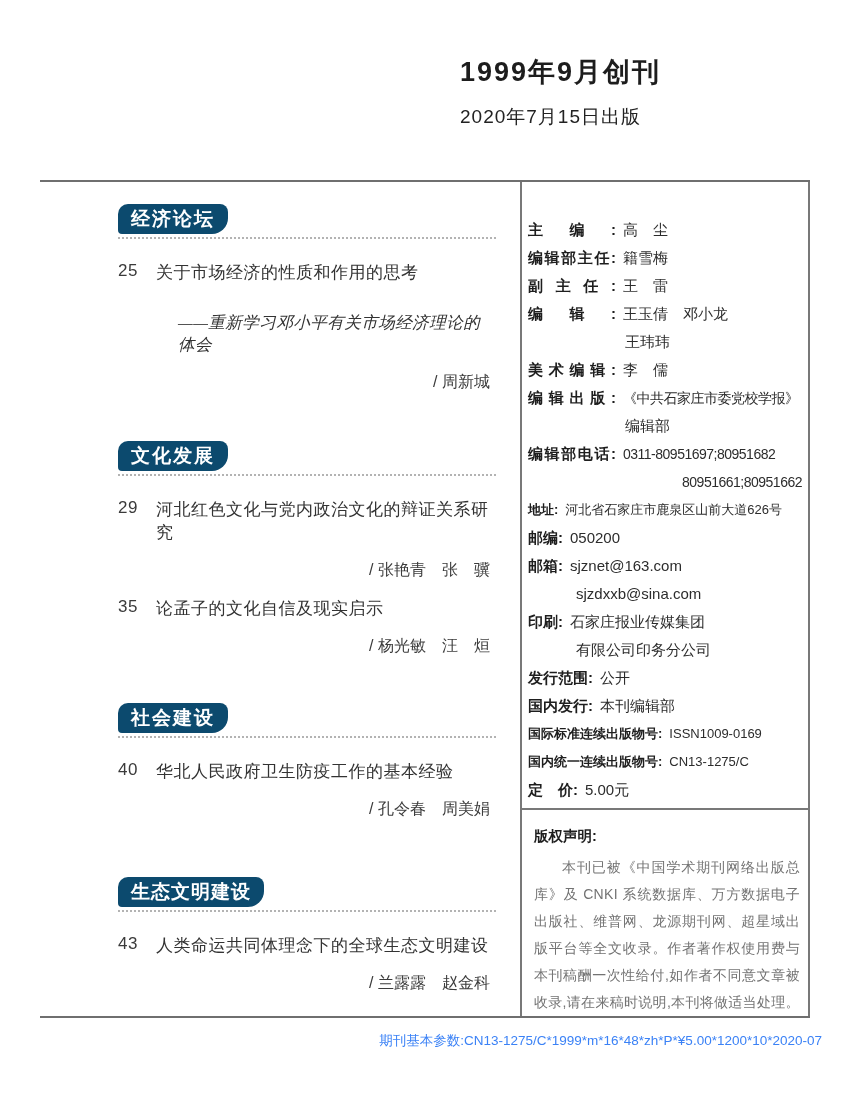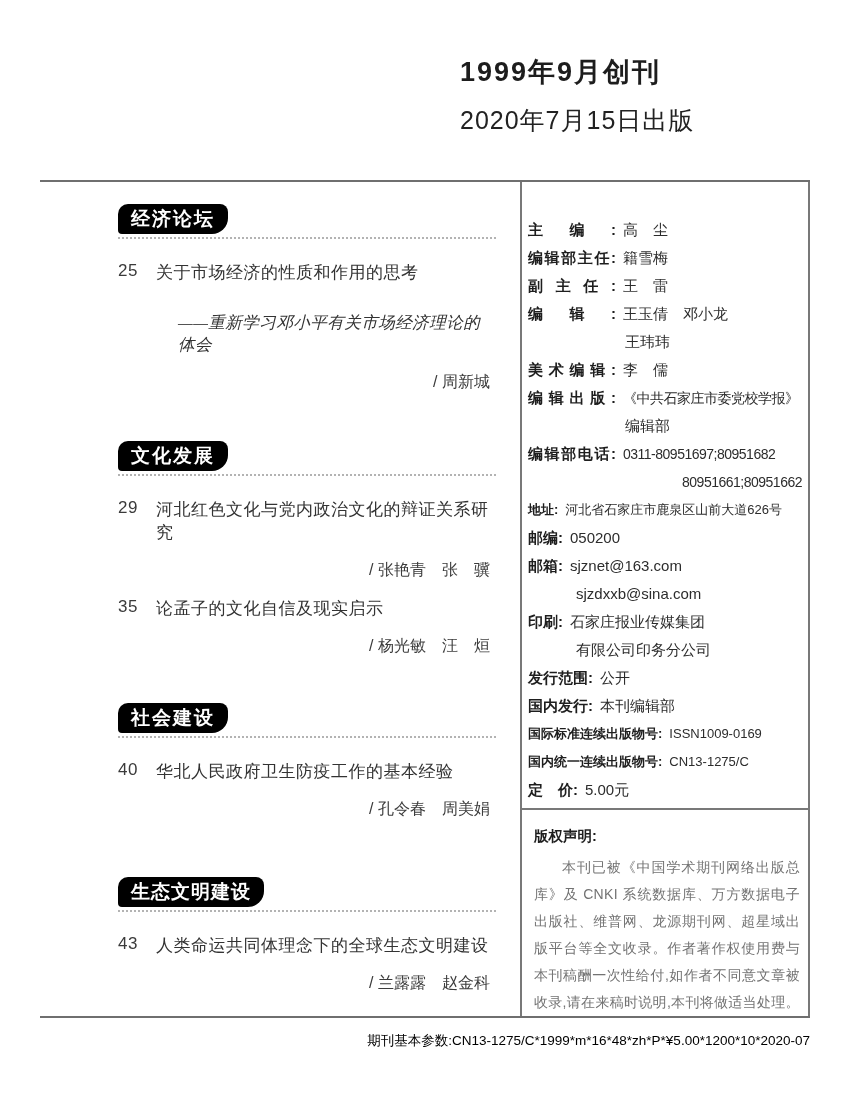--- a/index.html
+++ b/index.html
@@ -4,29 +4,29 @@
 <style>
   * { margin:0; padding:0; box-sizing:border-box; }
   html,body { background:#ffffff; }
   body { font-family:"Liberation Sans", sans-serif; color:#2f2f2f; }
   .page { position:relative; width:850px; height:1114px; background:#fff; overflow:hidden; }
 
   
   .header { position:absolute; top:54px; left:460px; width:385px; text-align:left; }
   .header .h1 { font-size:27px; font-weight:bold; letter-spacing:2px; color:#1d1d1d; }
   .header .h2 { font-size:19px; margin-top:15px; letter-spacing:1px; color:#222; }
-  .header .h3 { font-size:25px; margin-top:14px; letter-spacing:1px; color:#222; }
+  .header .h3 { font-size:19px; margin-top:14px; letter-spacing:1px; color:#222; }
 
   
   .main { position:absolute; top:180px; left:40px; width:770px; height:838px;
           border-top:2px solid #6f6f6f; border-bottom:2px solid #6f6f6f; display:flex; }
   .toc-col { width:480px; }
   .toc-inner { margin-left:78px; width:378px; padding-top:22px; }
 
-  .badge { display:inline-block; background:#000000; color:#fff; font-size:19px; font-weight:bold;
+  .badge { display:inline-block; background:#0c4a6e; color:#fff; font-size:19px; font-weight:bold;
            letter-spacing:2px; line-height:30px; padding:0 13px; border-radius:10px 8px 16px 4px; }
   .badge6 { letter-spacing:1px; }
   .dotted { width:378px; border-bottom:2px dotted #b3b3b3; margin-top:3px; }
 
   .art-row { display:flex; margin-top:22px; font-size:17px; color:#333; letter-spacing:0.5px; }
   .art-row .pg { width:38px; flex:none; color:#3a3a3a; }
   .art-sub { margin-top:28px; margin-left:60px; font-family:"Liberation Serif", serif; font-style:italic;
              font-size:16.5px; color:#333; letter-spacing:0.5px; }
   .art-auth { margin-top:16px; text-align:right; padding-right:6px; font-size:16px; color:#3c3c3c; }
   .gap48 { margin-top:48px; } .gap46 { margin-top:46px; } .gap44 { margin-top:57px; } .gap16 { margin-top:16px; }
@@ -45,22 +45,22 @@
   .mrow.contr .mval { margin-left:0; }
   .mrow.sm { font-size:13px; }
   .mrow .vsm { font-size:14px; letter-spacing:-0.5px; }
 
   .cpy { flex:1; border-top:2px solid #787878; padding:17px 8px 0 12px; }
   .cpy-title { font-size:14.5px; font-weight:bold; color:#1e1e1e; }
   .cpy-body { margin-top:8px; font-size:14px; line-height:27px; text-align:justify;
               text-indent:2em; color:#737373; letter-spacing:0.3px; }
 
   
-  .footer { position:absolute; top:1032px; left:40px; width:770px; text-align:right;
-            font-size:13.5px; color:#000000; }
+  .footer { position:absolute; top:1032px; left:52px; width:770px; text-align:right;
+            font-size:13.5px; color:#3b82f6; }
 </style>
 </head>
 <body>
 
 <div class="page">
 
   <div class="header">
     <div class="h1">1999年9月创刊</div>
     <div class="h3">2020年7月15日出版</div>
   </div>

